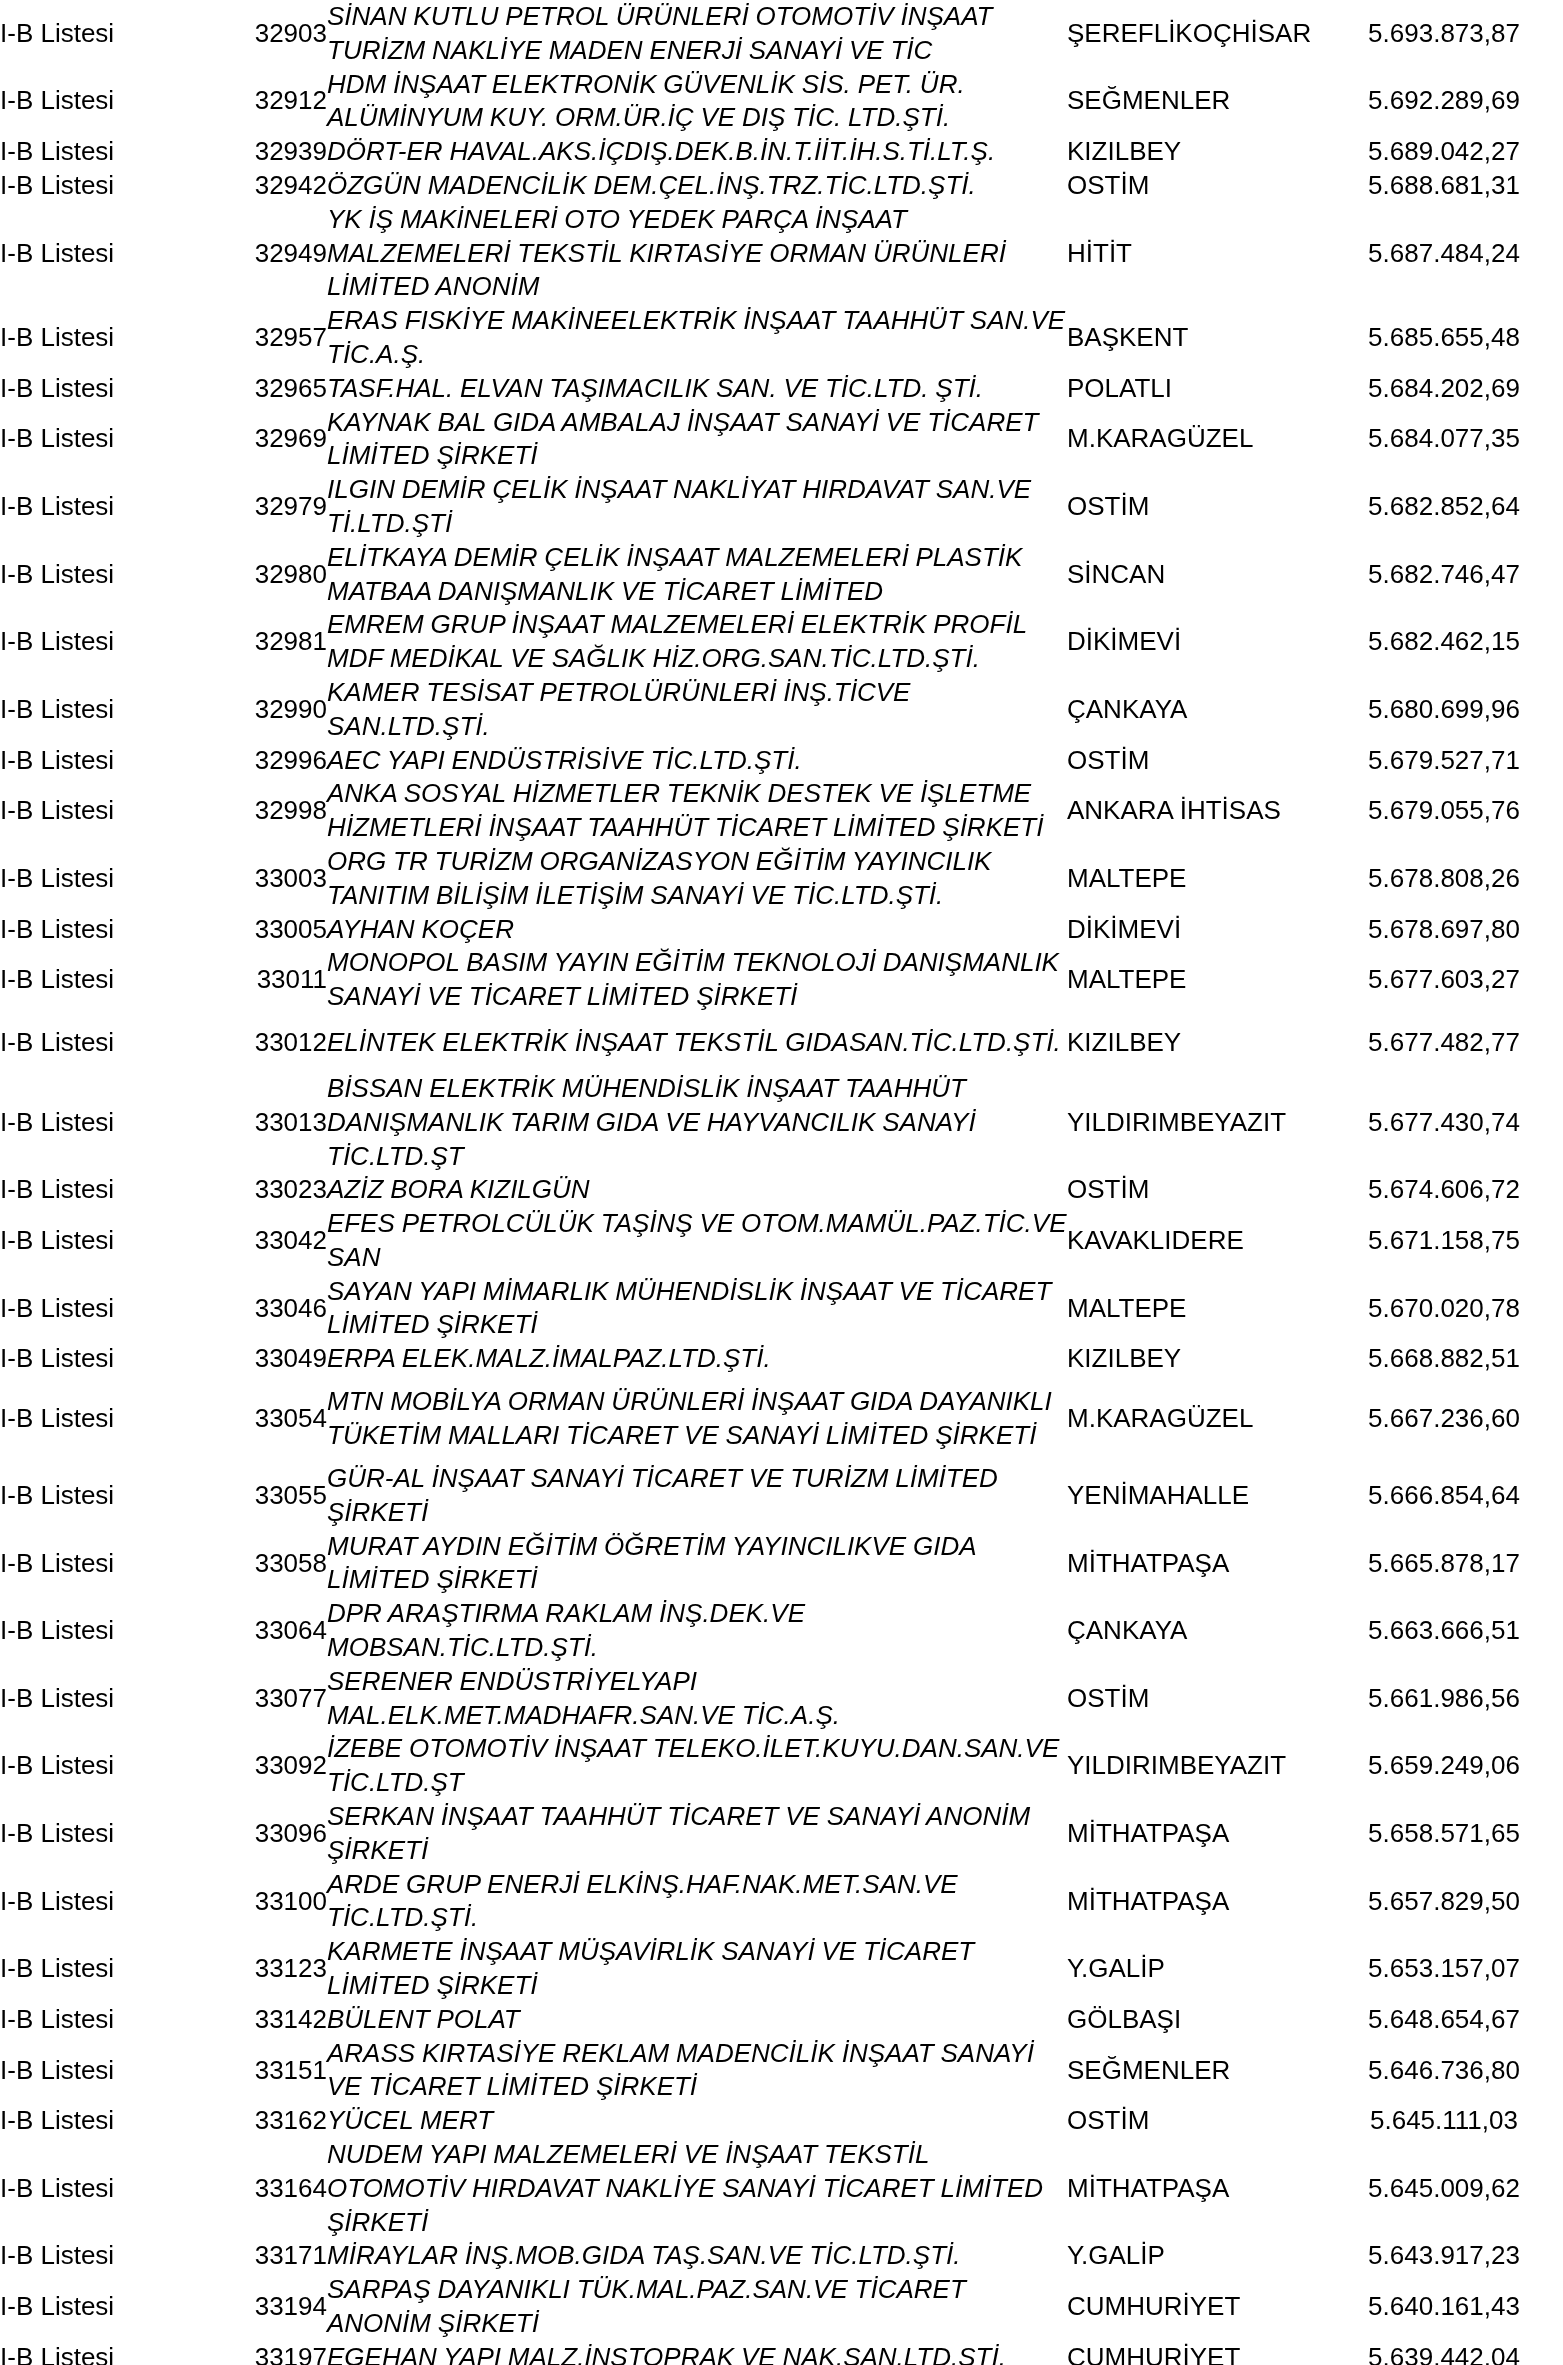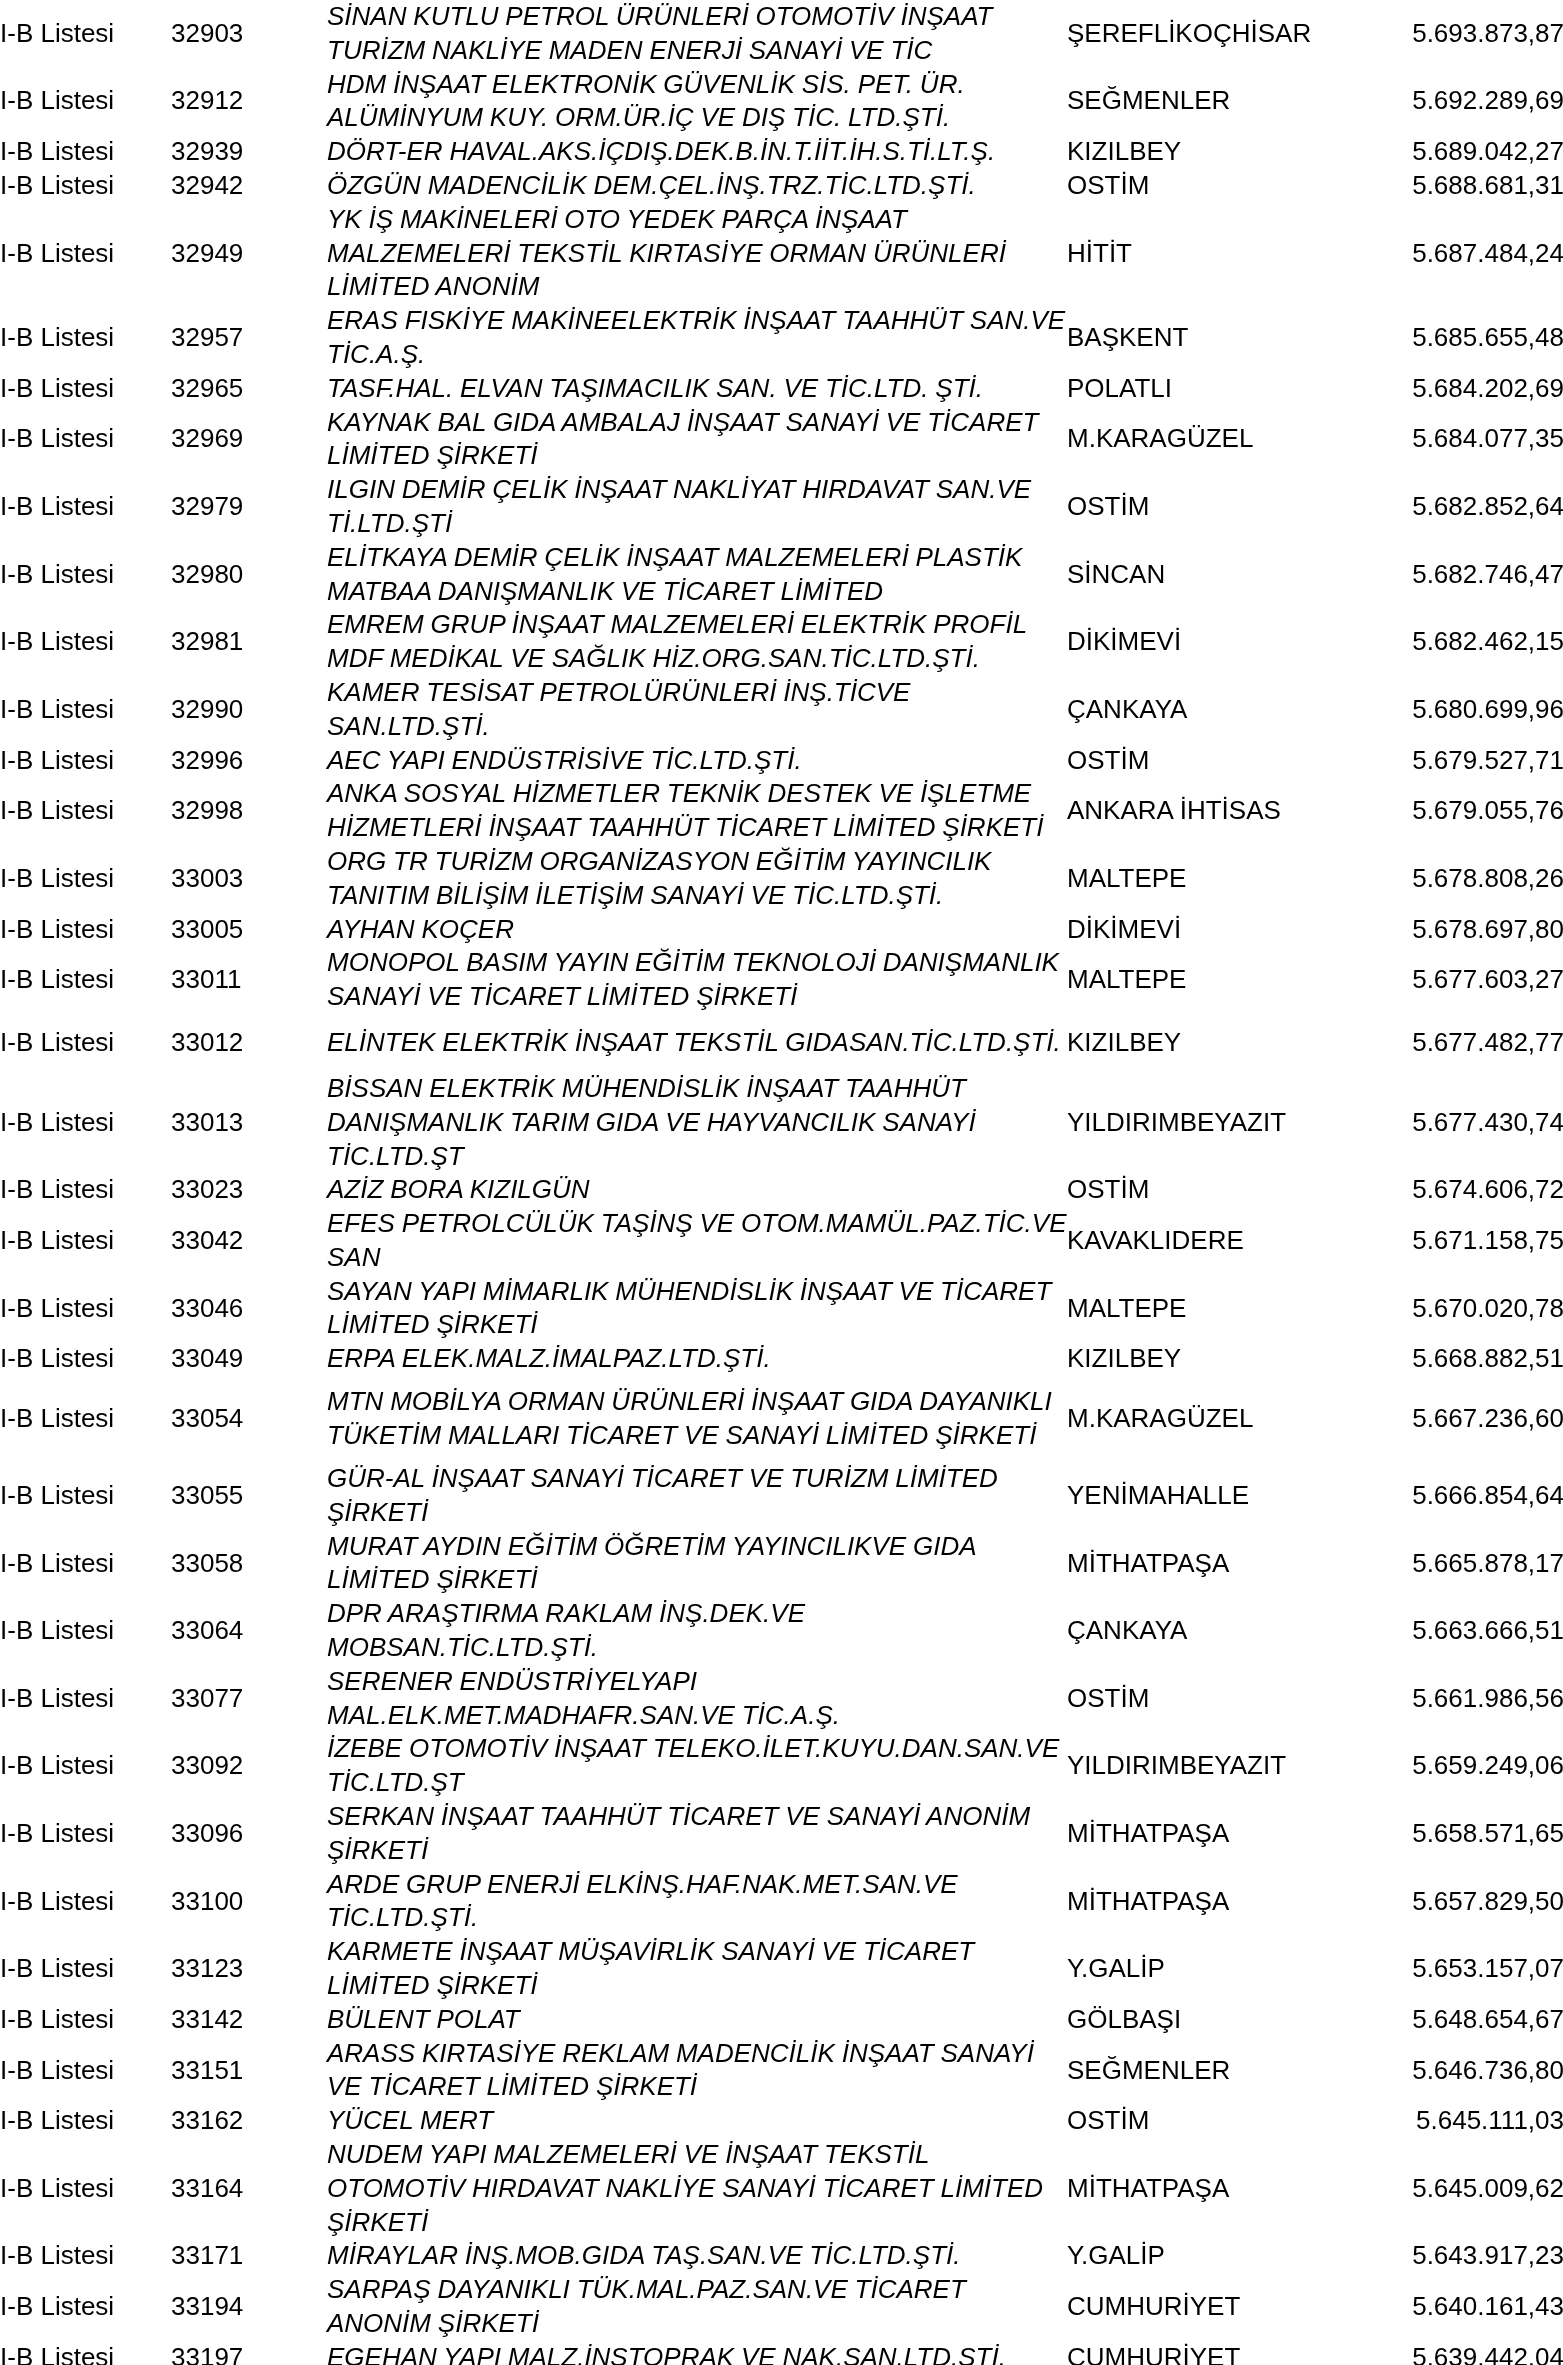--- a/index.html
+++ b/index.html
@@ -40,39 +40,39 @@
     vertical-align: middle;
     border: 0;
     white-space: normal;
   }
   td.cell-list {
     text-align: left;
     padding-left: 23.4px;
     white-space: nowrap;
   }
   td.cell-code {
-    text-align: left;
+    text-align: right;
     padding-left: 7.8px;
     white-space: nowrap;
   }
   td.cell-name {
     text-align: left;
     padding-left: 7.8px;
     padding-right: 7.8px;
     word-spacing: -0.4px;
     font-style: italic;
   }
   td.cell-office {
     text-align: left;
     padding-left: 11px;
     white-space: nowrap;
     margin-top: 22px;
   }
   td.cell-amount {
-    text-align: right;
+    text-align: center;
     padding-left: 4.7px;
     white-space: nowrap;
   }
   tr.row-1 td { height: 32px; }
   tr.row-2 td { height: 58px; }
   tr.row-3 td { height: 86px; }
 </style>
 </head>
 <body>
 

